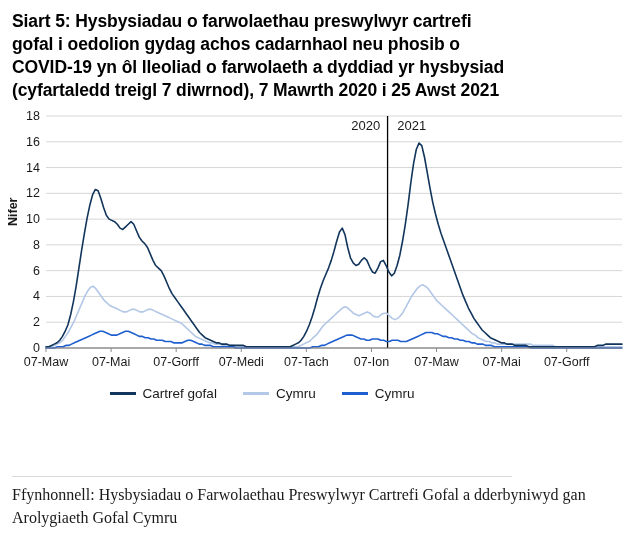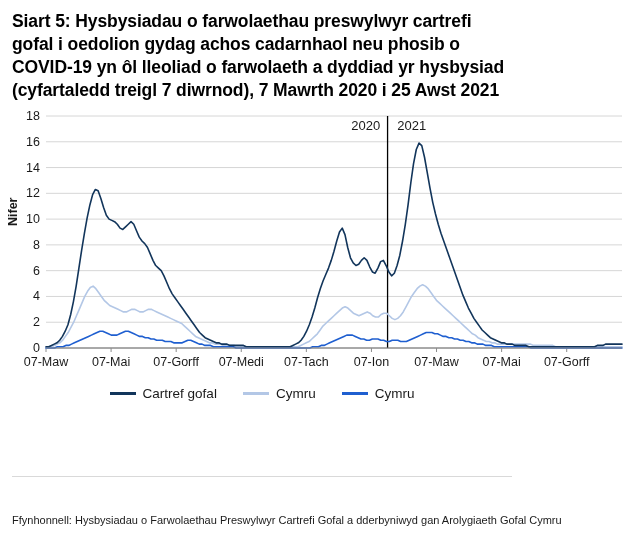--- a/index.html
+++ b/index.html
@@ -66,23 +66,24 @@
   .legend-swatch {
     display: inline-block;
     width: 26px;
     height: 3px;
   }
   .source {
     position: absolute;
     left: 12px;
     bottom: 12px;
     width: 600px;
-    font-size: 11px;
+    font-size: 16px;
     line-height: 1.45;
     color: #1a1a1a;
+    font-family: Liberation Serif, serif;
   }
   .sep {
     position: absolute;
     left: 12px;
     right: 12px;
     bottom: 64px;
     height: 1px;
     background: #d9d9d9;
   }
   .tick-label {

